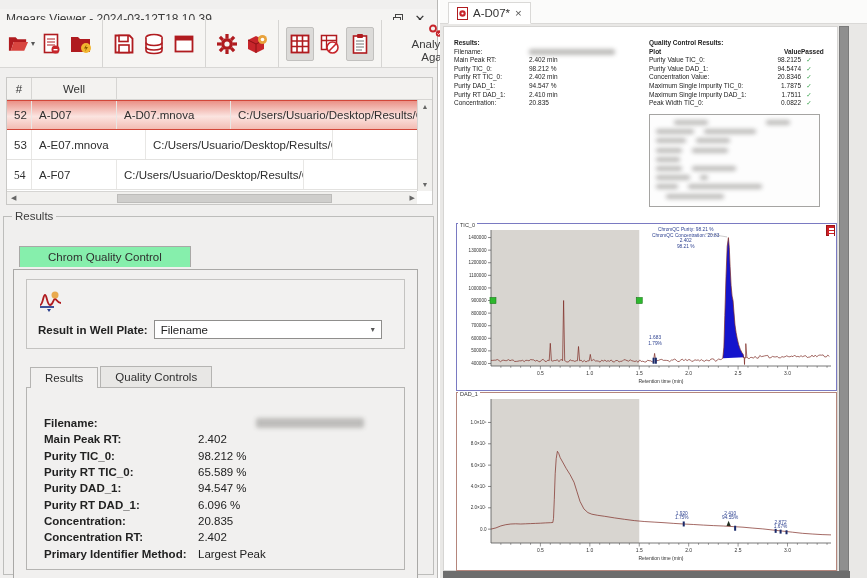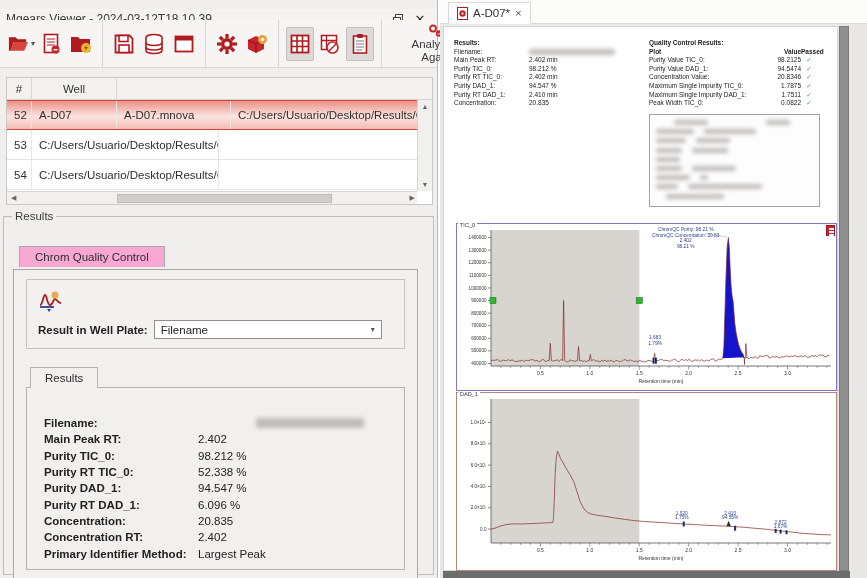--- a/index.html
+++ b/index.html
@@ -26,21 +26,21 @@
   .trow{display:flex;height:30px;border-bottom:1px solid #e3e2e0;background:#fff;}
   .trow.sel{background:linear-gradient(180deg,#ea9187 0%,#fbe4e0 55%,#f3bcb3 100%);border-top:1px solid #d2473a;border-bottom:1px solid #d2473a;}
   .td{display:flex;align-items:center;padding-left:7px;border-right:1px solid #e8e7e5;overflow:hidden;white-space:nowrap;font-size:11.5px;color:#2e2e2e;}
   .vscroll{position:absolute;right:0;top:22px;bottom:13px;width:15px;background:#f1f0ee;border-left:1px solid #d6d5d3;display:flex;flex-direction:column;justify-content:space-between;align-items:center;}
   .sarrow{font-size:7px;color:#666;padding:3px 0;}
   .hscroll{position:absolute;left:0;right:15px;bottom:0;height:13px;background:#f1f0ee;border-top:1px solid #d6d5d3;display:flex;align-items:center;}
   .hthumb{position:absolute;left:110px;width:215px;top:2px;bottom:1px;background:#cfcecc;border:1px solid #bdbcba;}
   
   fieldset.results{position:absolute;left:3px;top:210px;width:431px;height:365px;border:1px solid #bdbdbb;margin:0;padding:0;background:#f0efee;}
   fieldset.results legend{font-size:11.5px;color:#3c3c3c;margin-left:8px;padding:0 3px;}
-  .tab1{position:absolute;left:15px;top:24px;padding:4px 15px;background:#f9a8d4;border:1px solid #a9a8a6;border-bottom:none;font-size:11.5px;color:#2e2e2e;z-index:2;}
+  .tab1{position:absolute;left:15px;top:24px;padding:4px 28px;background:#86efac;border:1px solid #a9a8a6;border-bottom:none;font-size:11.5px;color:#2e2e2e;z-index:2;}
   .box1{position:absolute;left:9px;top:47px;width:405px;height:312px;border:1px solid #a9a8a6;background:#f1f0ef;}
   .panel1{position:absolute;left:12px;top:9px;right:12px;height:70px;border:1px solid #c4c3c1;background:#f2f1f0;}
   .qcicon{position:absolute;left:11px;top:7px;}
   .wpr{position:absolute;left:11px;bottom:9px;right:10px;display:flex;align-items:center;}
   .wpl{font-weight:bold;font-size:11.5px;color:#222;}
   .dd{margin-left:6px;flex:0 0 228px;height:19px;background:#fff;border:1px solid #8f8e8c;display:flex;align-items:center;padding:0 6px;font-size:11.5px;color:#222;justify-content:space-between;}
   .subtabs{position:absolute;left:16px;top:96px;display:flex;z-index:2;}
   .stab{padding:4px 14px;font-size:11.5px;color:#2e2e2e;border:1px solid #b5b4b2;border-bottom:none;background:#e8e7e5;margin-right:2px;}
   .stab.active{background:#f1f0ef;position:relative;top:1px;}
   .content2{position:absolute;left:12px;top:117px;right:12px;bottom:10px;border:1px solid #b5b4b2;background:#f1f0ef;}
@@ -219,24 +219,26 @@
         </div>
       <div id="grid-body">
           <div class="trow sel">
             <div class="td" style="width: 25px;">52</div>
             <div class="td" style="width: 85px;">A-D07</div>
             <div class="td" style="width: 114px;">A-D07.mnova</div>
             <div class="td" style="width: 187px;">C:/Users/Usuario/Desktop/Results/Ch</div>
           </div>
           <div class="trow">
             <div class="td" style="width: 25px;">53</div>
+            <div class="td" style="width: 114px;">A-E07.mnova</div>
             <div class="td" style="width: 187px;">C:/Users/Usuario/Desktop/Results/Ch</div>
           </div>
           <div class="trow">
-            <div class="td" style="width: 25px;">54</div>
+            <div class="td" style="width: 25px; font-family: Liberation Serif, serif;">54</div>
+            <div class="td" style="width: 85px;">A-F07</div>
             <div class="td" style="width: 187px;">C:/Users/Usuario/Desktop/Results/Ch</div>
           </div>
         </div>
       <div class="vscroll">
         <span class="sarrow">▲</span>
         <span class="sarrow">▼</span>
       </div>
       <div class="hscroll">
         <span class="sarrow" style="padding:0 4px;">◀</span>
         <div class="hthumb"></div>
@@ -260,38 +262,39 @@
           <div class="wpr">
             <span class="wpl">Result in Well Plate:</span>
             <div class="dd">
               <span>Filename</span>
               <span class="caret">▾</span>
             </div>
           </div>
         </div>
         <div class="subtabs">
           <div class="stab active">Results</div>
+          <div class="stab">Quality Controls</div>
         </div>
         <div class="content2">
           <div class="fields" id="left-fields">
               <div class="frow">
                 <div class="flabel">Filename:</div>
                 <div class="blurbar" style="width: 108px; height: 10px; margin-left: 58px;"></div>
               </div>
               <div class="frow">
                 <div class="flabel">Main Peak RT:</div>
                 <div class="fvalue">2.402</div>
               </div>
               <div class="frow">
                 <div class="flabel">Purity TIC_0:</div>
                 <div class="fvalue">98.212 %</div>
               </div>
               <div class="frow">
                 <div class="flabel">Purity RT TIC_0:</div>
-                <div class="fvalue">52.338 %</div>
+                <div class="fvalue">65.589 %</div>
               </div>
               <div class="frow">
                 <div class="flabel">Purity DAD_1:</div>
                 <div class="fvalue">94.547 %</div>
               </div>
               <div class="frow">
                 <div class="flabel">Purity RT DAD_1:</div>
                 <div class="fvalue">6.096 %</div>
               </div>
               <div class="frow">

